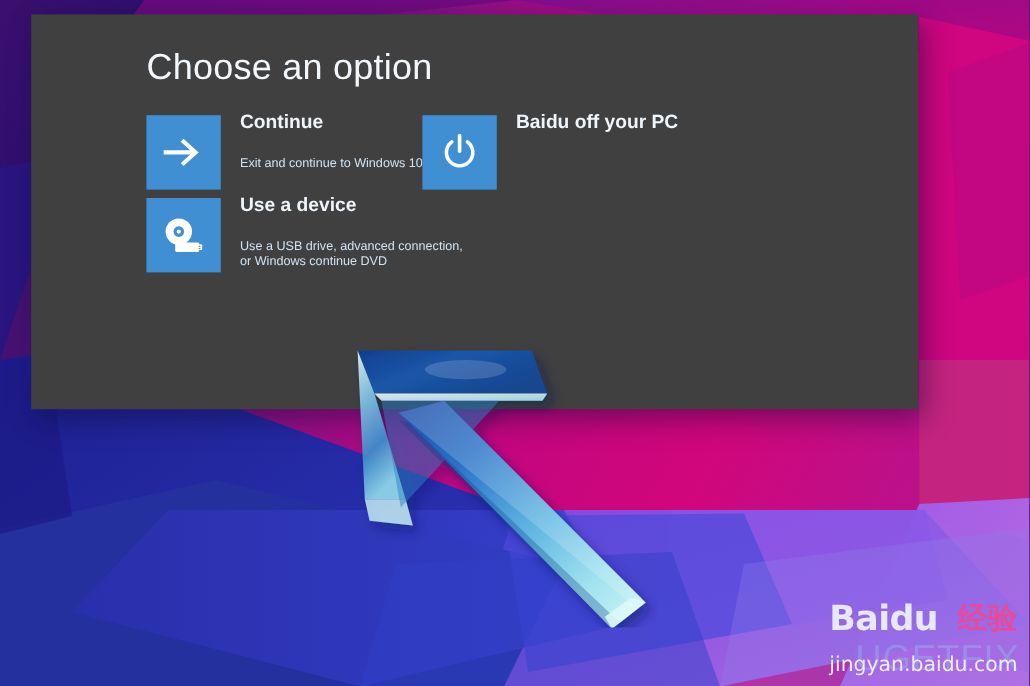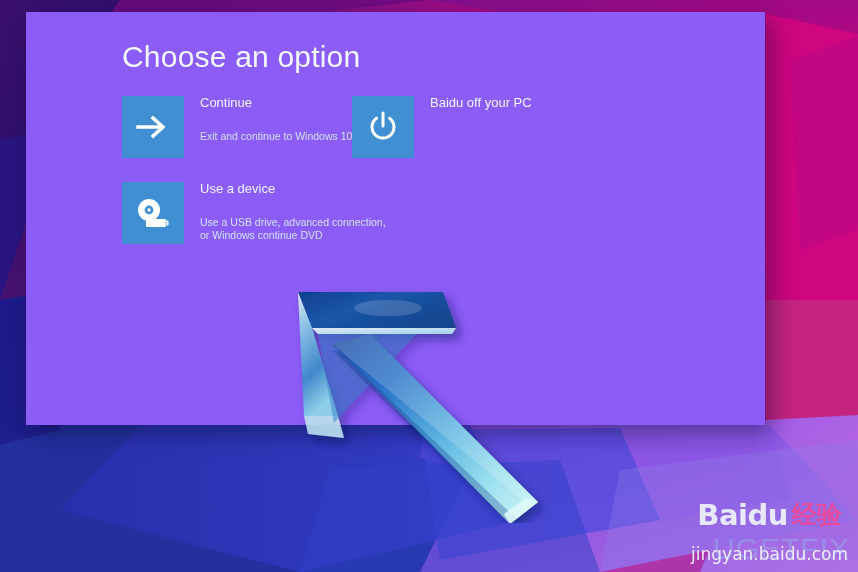--- a/index.html
+++ b/index.html
@@ -11,53 +11,53 @@
   #stage{position:absolute;left:0;top:0;width:858px;height:572px;overflow:hidden;}
 
   
   .bg-base{position:absolute;inset:0;
     background:linear-gradient(118deg,#2b1160 0%,#4a1274 16%,#8f0f86 34%,#c2067f 52%,#d1067c 68%,#b8128a 86%,#7a1a9a 100%);
   }
   .facet{position:absolute;}
 
   
   #screen{
-    position:absolute;left:26px;top:12px;width:739px;height:413px;
-    background:#8b5cf6;
+    position:absolute;left:26px;top:12px;width:739px;height:329px;
+    background:#404040;
     box-shadow:6px 8px 22px rgba(10,10,50,.45);
   }
   #screen-title{
     position:absolute;left:96px;top:28px;
     font-size:30px;font-weight:300;color:#f2f7fc;letter-spacing:.2px;
     white-space:nowrap;
   }
   .option{position:absolute;}
   .tile{
     position:absolute;left:0;top:0;width:62px;height:62px;
     background:#3f8fd2;
     display:flex;align-items:center;justify-content:center;
   }
   .opt-text{position:absolute;left:78px;top:-2px;}
   .opt-title{
-    font-size:13px;font-weight:400;color:#eef5fb;
+    font-size:16px;font-weight:700;color:#eef5fb;
     line-height:18px;white-space:nowrap;
   }
   .opt-sub{
     font-size:10.5px;font-weight:400;color:#cfe2f3;
     line-height:13px;margin-top:18px;white-space:nowrap;
   }
   .opt-sub span{display:block;}
   .ico{display:block;}
 
   
   #cursor{position:absolute;left:288px;top:288px;width:260px;height:235px;}
 
   
   #watermark{position:absolute;right:10px;bottom:8px;text-align:right;}
-  .baidu-row{display:flex;align-items:center;justify-content:center;gap:4px;}
+  .baidu-row{display:flex;align-items:center;justify-content:space-between;gap:4px;}
   .baidu-logo{
     font-size:29px;font-weight:bold;color:#eef2fb;
     letter-spacing:-.5px;line-height:30px;
     font-family:"DejaVu Sans", sans-serif;
     opacity:.93;
   }
   .baidu-cn{
     font-size:25px;font-weight:bold;color:#ec4899;line-height:30px;
     font-family:"DejaVu Sans", sans-serif;opacity:.93;
   }
@@ -162,21 +162,21 @@
         <svg class="ico" width="34" height="34" viewBox="0 0 34 34">
           <path d="M10.5 8.2 A11 11 0 1 0 23.5 8.2" fill="none" stroke="#ffffff" stroke-width="3" stroke-linecap="round"></path>
           <line x1="17" y1="3" x2="17" y2="16" stroke="#ffffff" stroke-width="3" stroke-linecap="round"></line>
         </svg>
       </div>
       <div class="opt-text">
         <div class="opt-title">Baidu off your PC</div>
       </div>
     </div>
 
-    <div class="option" style="left:96px;top:170px;width:260px;height:62px;">
+    <div class="option" style="left:96px;top:153px;width:260px;height:62px;">
       <div class="tile">
         <svg class="ico" width="38" height="34" viewBox="0 0 38 34">
           <circle cx="15" cy="14" r="11" fill="#ffffff"></circle>
           <circle cx="15" cy="14" r="4.4" fill="#3f8fd2"></circle>
           <circle cx="15" cy="14" r="1.7" fill="#ffffff"></circle>
           <rect x="12" y="23" width="20" height="8" rx="1.2" fill="#ffffff"></rect>
           <rect x="30.5" y="24.6" width="4" height="4.8" rx="0.8" fill="#ffffff"></rect>
           <rect x="31.6" y="25.8" width="1.4" height="1" fill="#3f8fd2"></rect>
           <rect x="31.6" y="27.6" width="1.4" height="1" fill="#3f8fd2"></rect>
         </svg>

